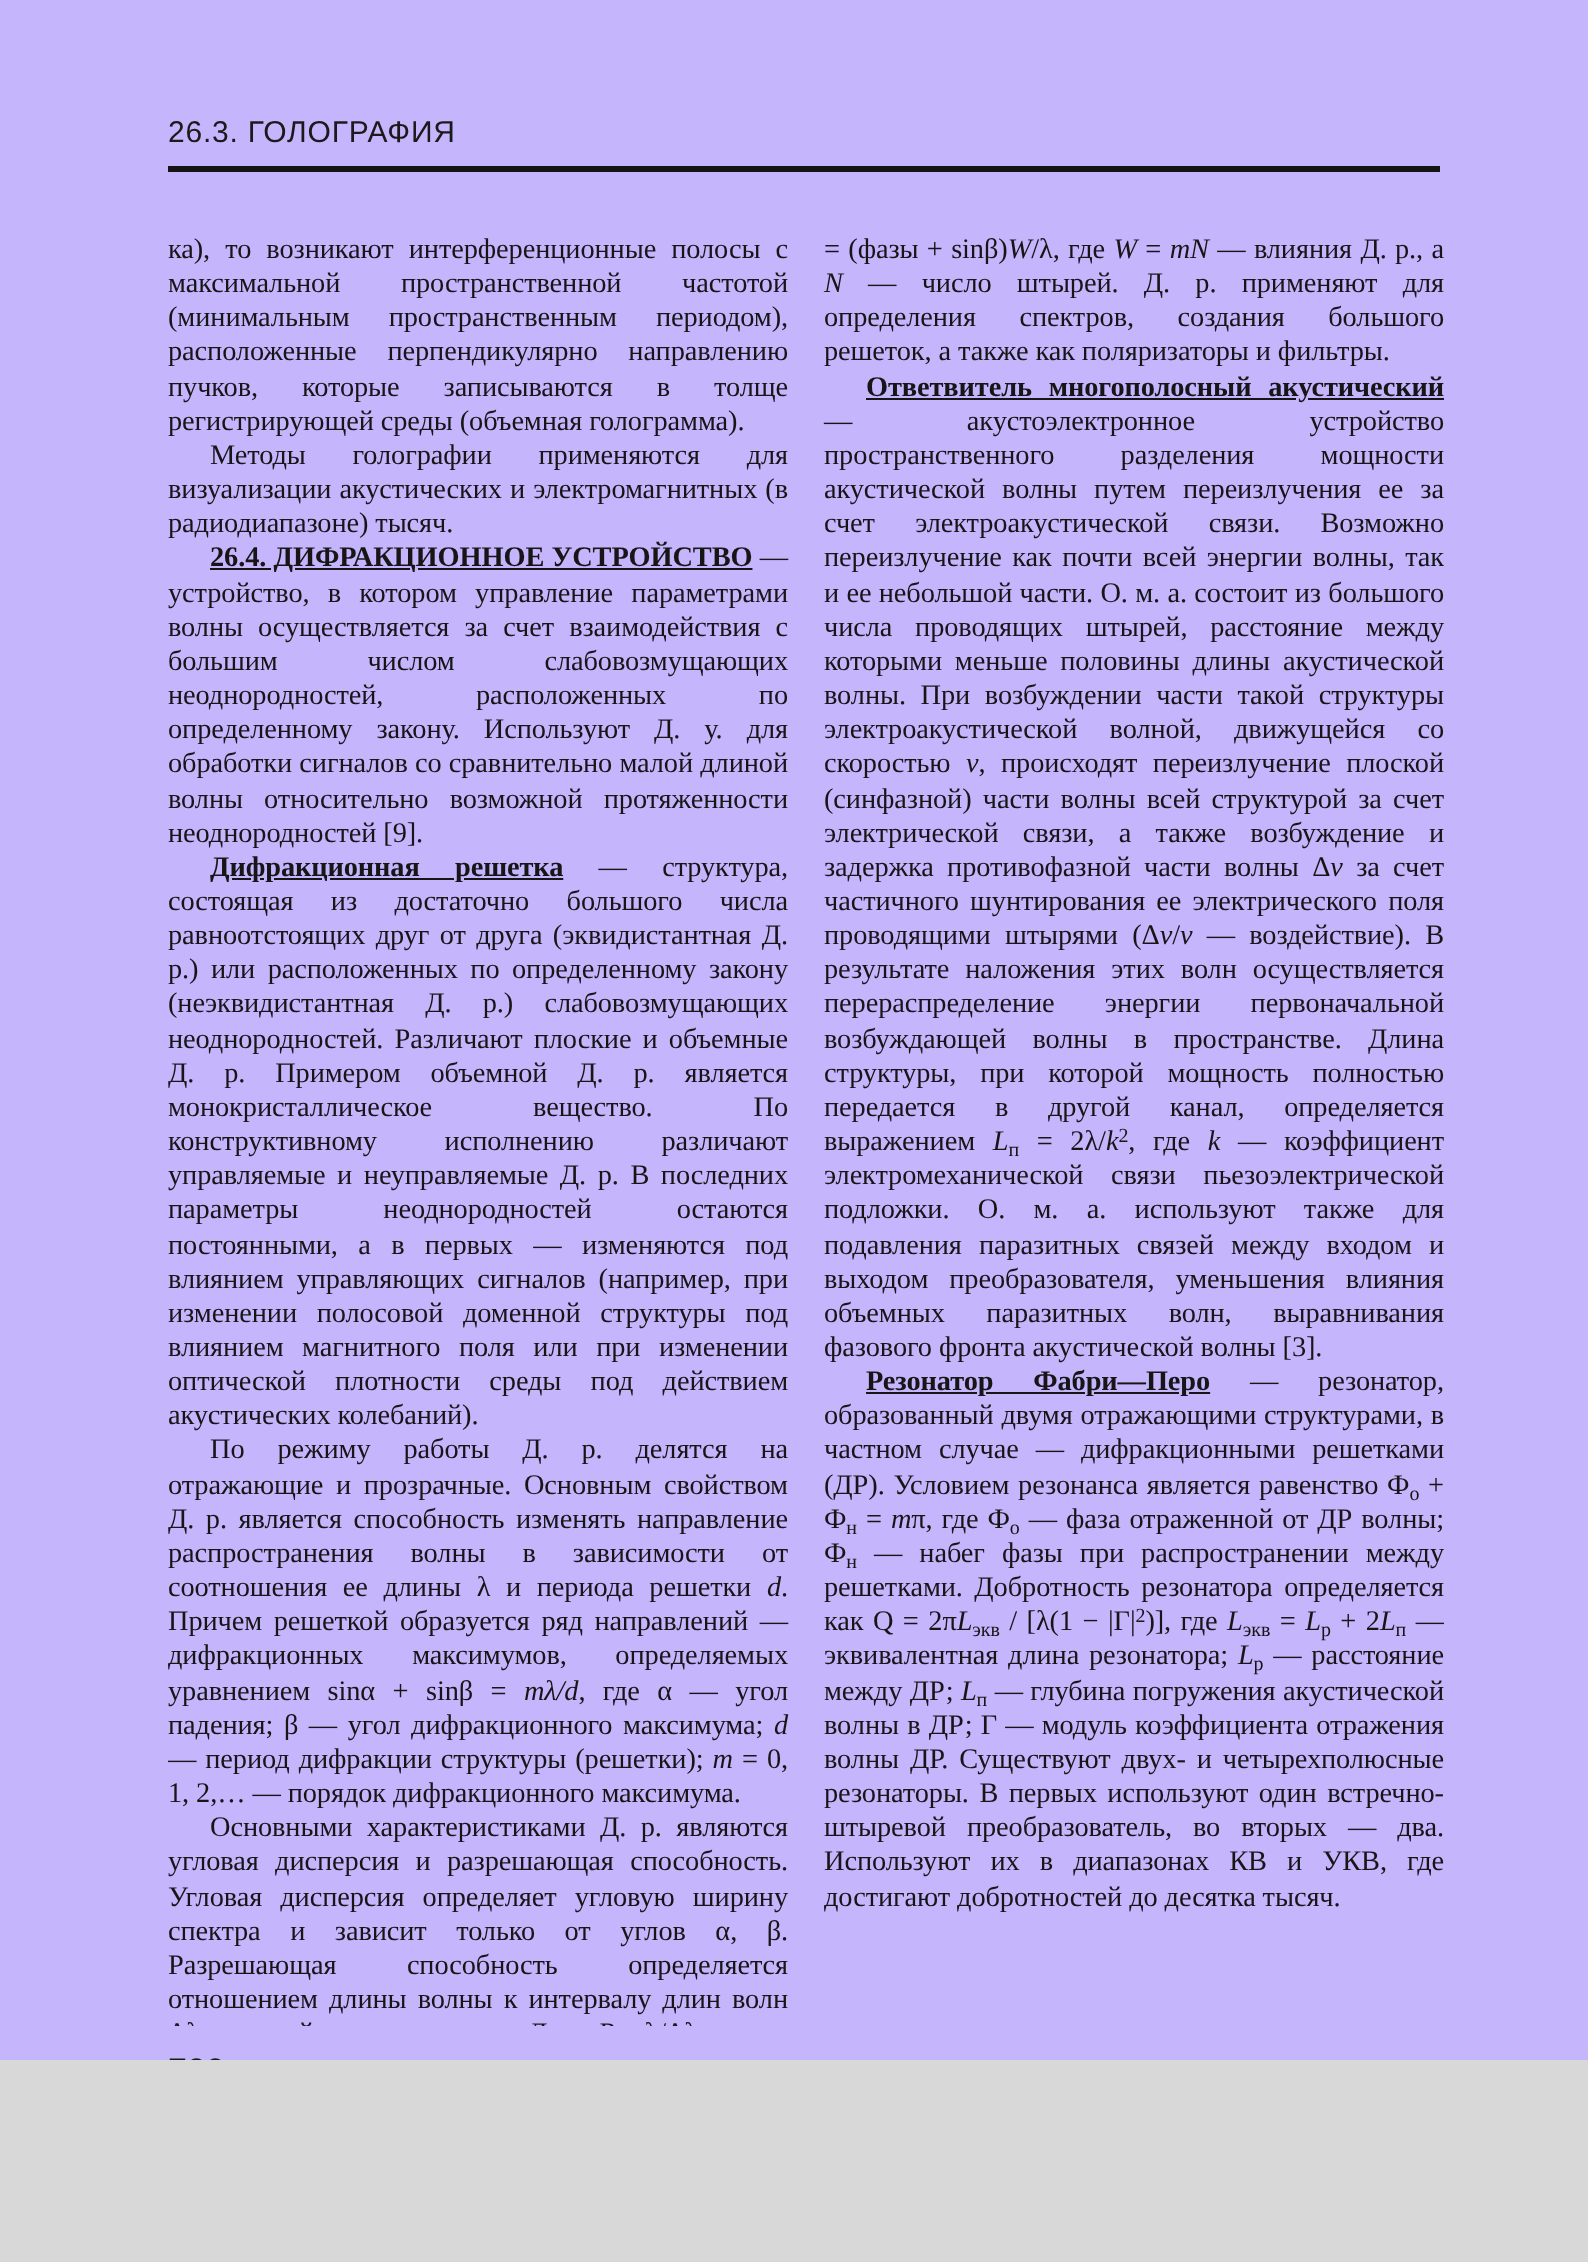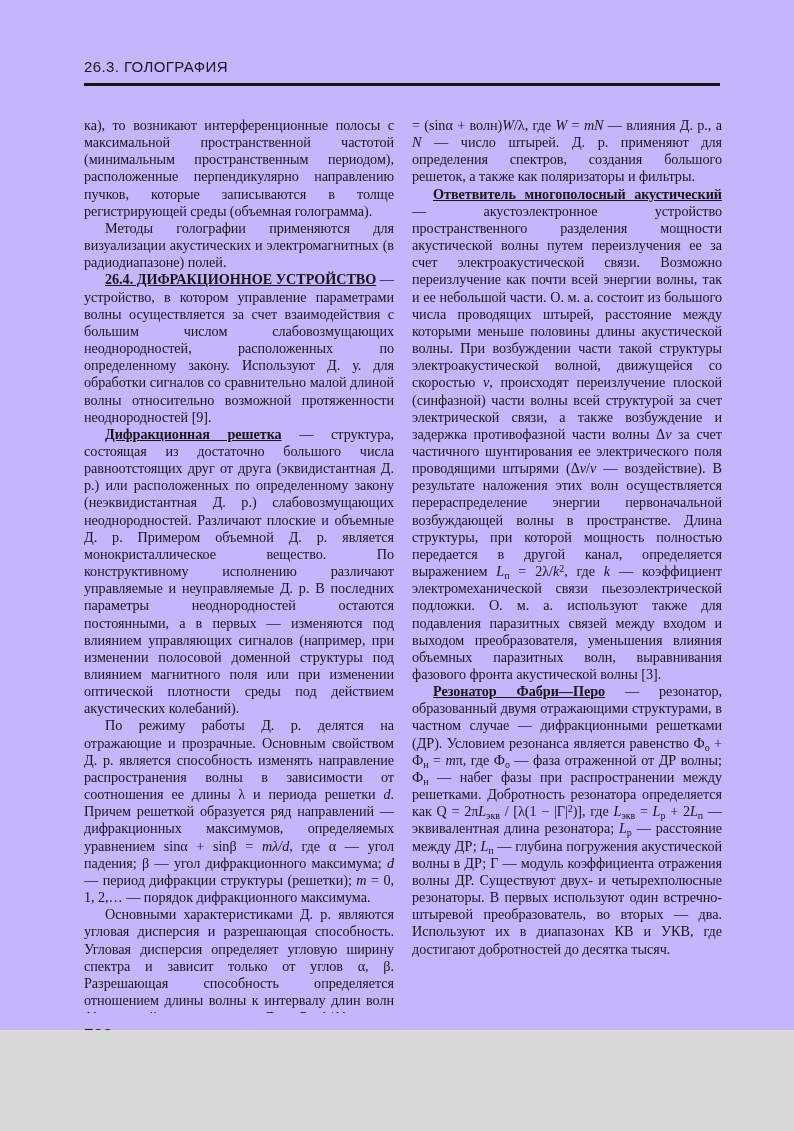--- a/index.html
+++ b/index.html
@@ -62,28 +62,28 @@
 <div class="page">
 
   <header class="page-header">
     <div class="running-head">26.3. ГОЛОГРАФИЯ</div>
     <div class="head-rule"></div>
   </header>
 
   <main class="columns">
     <div class="col">
         <p class="para"><span>ка), то возникают интерференционные полосы с максимальной пространственной частотой (минимальным пространственным периодом), расположенные перпендикулярно направлению пучков, которые записываются в толще регистрирующей среды (объемная голограмма).</span></p>
-        <p class="para indent"><span>Методы голографии применяются для визуализации акустических и электромагнитных (в радиодиапазоне) полей.</span></p>
+        <p class="para indent"><span>Методы голографии применяются для визуализации акустических и электромагнитных (в радиодиапазоне) тысяч.</span></p>
         <p class="para indent"><span class="rs-b">26.4. ДИФРАКЦИОННОЕ УСТРОЙСТВО</span><span> — устройство, в котором управление параметрами волны осуществляется за счет взаимодействия с большим числом слабовозмущающих неоднородностей, расположенных по определенному закону. Используют Д. у. для обработки сигналов со сравнительно малой длиной волны относительно возможной протяженности неоднородностей [9].</span></p>
         <p class="para indent"><span class="rs-b">Дифракционная решетка</span><span> — структура, состоящая из достаточно большого числа равноотстоящих друг от друга (эквидистантная Д. р.) или расположенных по определенному закону (неэквидистантная Д. р.) слабовозмущающих неоднородностей. Различают плоские и объемные Д. р. Примером объемной Д. р. является монокристаллическое вещество. По конструктивному исполнению различают управляемые и неуправляемые Д. р. В последних параметры неоднородностей остаются постоянными, а в первых — изменяются под влиянием управляющих сигналов (например, при изменении полосовой доменной структуры под влиянием магнитного поля или при изменении оптической плотности среды под действием акустических колебаний).</span></p>
         <p class="para indent"><span>По режиму работы Д. р. делятся на отражающие и прозрачные. Основным свойством Д. р. является способность изменять направление распространения волны в зависимости от соотношения ее длины λ и периода решетки </span><span class="rs-i">d</span><span>. Причем решеткой образуется ряд направлений — дифракционных максимумов, определяемых уравнением sinα + sinβ = </span><span class="rs-i">mλ/d</span><span>, где α — угол падения; β — угол дифракционного максимума; </span><span class="rs-i">d</span><span> — период дифракции структуры (решетки); </span><span class="rs-i">m</span><span> = 0, 1, 2,… — порядок дифракционного максимума.</span></p>
         <p class="para indent"><span>Основными характеристиками Д. р. являются угловая дисперсия и разрешающая способность. Угловая дисперсия определяет угловую ширину спектра и зависит только от углов α, β. Разрешающая способность определяется отношением длины волны к интервалу длин волн Δλ, который может разделить Д. р.: </span><span class="rs-i">R</span><span> = λ/Δλ =</span></p>
       </div>
     <div class="col">
-        <p class="para"><span>= (sinα + волн)</span><span class="rs-i">W</span><span>/λ, где </span><span class="rs-i">W</span><span> = </span><span class="rs-i">mN</span><span> — влияния Д. р., а </span><span class="rs-i">N</span><span> — число штырей. Д. р. применяют для определения спектров, создания большого решеток, а также как поляризаторы и фильтры.</span></p>
+        <p class="para"><span>= (фазы + sinβ)</span><span class="rs-i">W</span><span>/λ, где </span><span class="rs-i">W</span><span> = </span><span class="rs-i">mN</span><span> — влияния Д. р., а </span><span class="rs-i">N</span><span> — число штырей. Д. р. применяют для определения спектров, создания большого решеток, а также как поляризаторы и фильтры.</span></p>
         <p class="para indent"><span class="rs-b">Ответвитель многополосный акустический</span><span> — акустоэлектронное устройство пространственного разделения мощности акустической волны путем переизлучения ее за счет электроакустической связи. Возможно переизлучение как почти всей энергии волны, так и ее небольшой части. О. м. а. состоит из большого числа проводящих штырей, расстояние между которыми меньше половины длины акустической волны. При возбуждении части такой структуры электроакустической волной, движущейся со скоростью </span><span class="rs-i">v</span><span>, происходят переизлучение плоской (синфазной) части волны всей структурой за счет электрической связи, а также возбуждение и задержка противофазной части волны Δ</span><span class="rs-i">v</span><span> за счет частичного шунтирования ее электрического поля проводящими штырями (Δ</span><span class="rs-i">v</span><span>/</span><span class="rs-i">v</span><span> — воздействие). В результате наложения этих волн осуществляется перераспределение энергии первоначальной возбуждающей волны в пространстве. Длина структуры, при которой мощность полностью передается в другой канал, определяется выражением </span><span class="rs-i">L</span><span class="rs-sub">п</span><span> = 2λ/</span><span class="rs-i">k</span><span class="rs-sup">2</span><span>, где </span><span class="rs-i">k</span><span> — коэффициент электромеханической связи пьезоэлектрической подложки. О. м. а. используют также для подавления паразитных связей между входом и выходом преобразователя, уменьшения влияния объемных паразитных волн, выравнивания фазового фронта акустической волны [3].</span></p>
         <p class="para indent"><span class="rs-b">Резонатор Фабри—Перо</span><span> — резонатор, образованный двумя отражающими структурами, в частном случае — дифракционными решетками (ДР). Условием резонанса является равенство Ф</span><span class="rs-sub">о</span><span> + Ф</span><span class="rs-sub">н</span><span> = </span><span class="rs-i">m</span><span>π, где Ф</span><span class="rs-sub">о</span><span> — фаза отраженной от ДР волны; Ф</span><span class="rs-sub">н</span><span> — набег фазы при распространении между решетками. Добротность резонатора определяется как Q = 2π</span><span class="rs-i">L</span><span class="rs-sub">экв</span><span> / [λ(1 − |Γ|</span><span class="rs-sup">2</span><span>)], где </span><span class="rs-i">L</span><span class="rs-sub">экв</span><span> = </span><span class="rs-i">L</span><span class="rs-sub">р</span><span> + 2</span><span class="rs-i">L</span><span class="rs-sub">п</span><span> — эквивалентная длина резонатора; </span><span class="rs-i">L</span><span class="rs-sub">р</span><span> — расстояние между ДР; </span><span class="rs-i">L</span><span class="rs-sub">п</span><span> — глубина погружения акустической волны в ДР; Γ — модуль коэффициента отражения волны ДР. Существуют двух- и четырехполюсные резонаторы. В первых используют один встречно-штыревой преобразователь, во вторых — два. Используют их в диапазонах КВ и УКВ, где достигают добротностей до десятка тысяч.</span></p>
       </div>
   </main>
 
   <footer class="page-footer">
     <div class="page-number">782</div>
     <div class="running-title">РАДИОТЕХНИКА</div>
   </footer>
 

